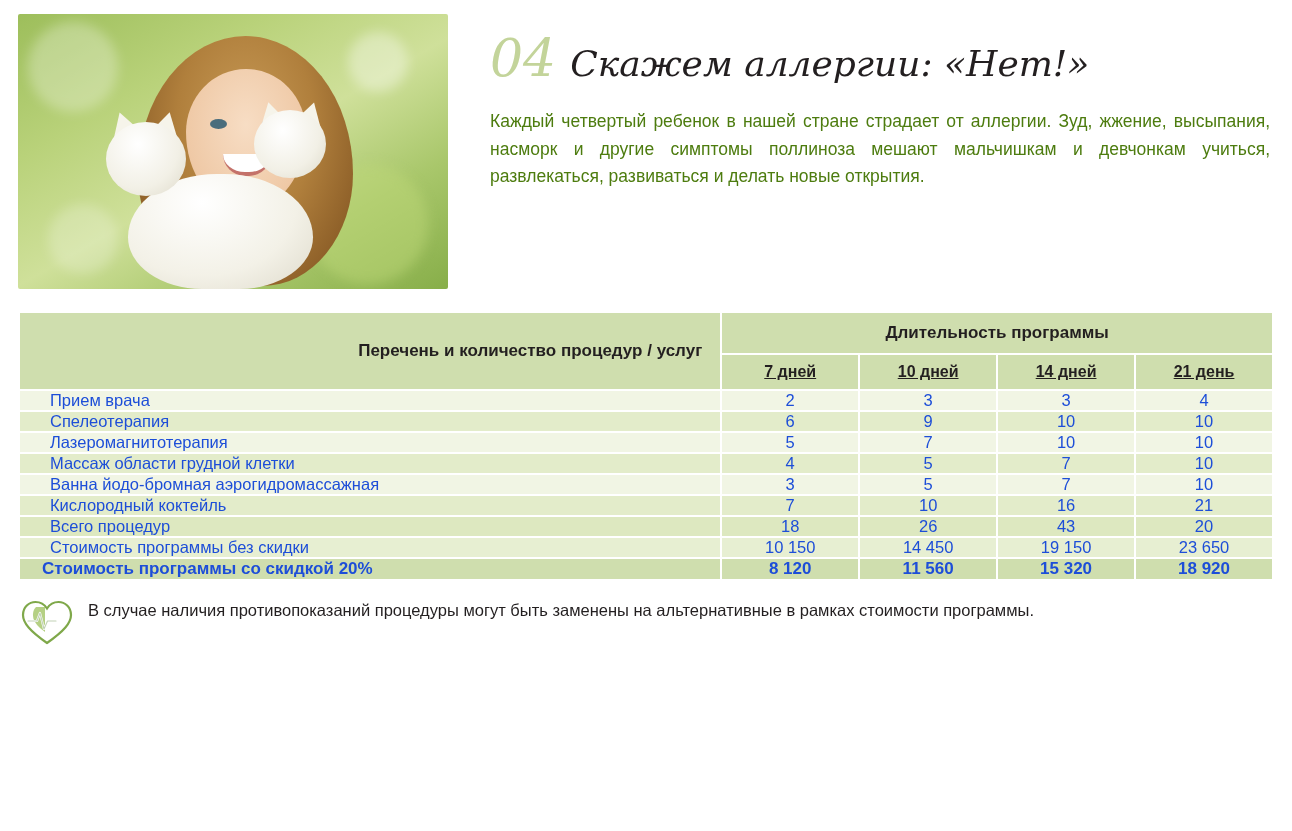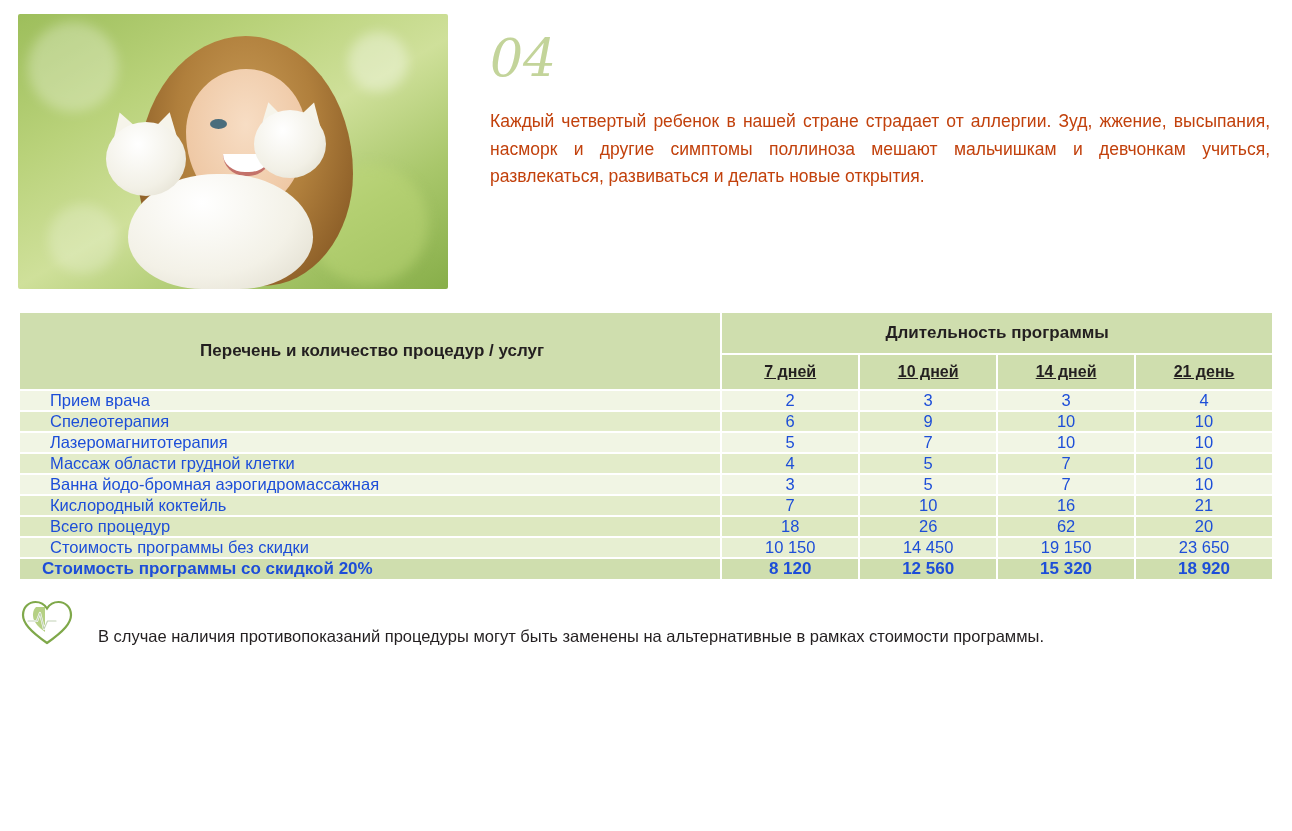--- a/index.html
+++ b/index.html
@@ -128,21 +128,21 @@
     font-size: 36px;
     line-height: 1.05;
     color: #231f20;
     font-weight: 400;
   }
   .para {
     margin-top: 24px;
     font-size: 17.5px;
     line-height: 1.58;
     text-align: justify;
-    color: #c2410c;
+    color: #4d7c0f;
   }
   .para.second { margin-top: 22px; }
   .para b { font-weight: bold; letter-spacing: 0.2px; }
 
   
   .table-wrap {
     margin: 22px 18px 0 18px;
   }
   table {
     width: 100%;
@@ -152,21 +152,21 @@
   }
   thead th {
     background: #cfdeae;
     color: #231f20;
     font-weight: bold;
     border: 2px solid #ffffff;
     padding: 10px 18px;
     text-align: center;
   }
   th.first-col {
-    text-align: center;
+    text-align: right;
     padding-left: 22px;
     width: 56%;
     font-size: 17px;
   }
   th.dur { font-size: 17px; }
   th.sub { font-size: 16px; padding: 8px 4px; text-decoration: underline; }
   tbody td {
     border: 2px solid #ffffff;
     padding: 0 6px;
     text-align: center;
@@ -184,22 +184,22 @@
   tr.final td {
     background: #cfdeae;
     font-weight: bold;
     font-size: 17px;
   }
   tr.final td.name { padding-left: 22px; }
 
   
   .note {
     display: flex;
-    align-items: flex-end;
-    gap: 24px;
+    align-items: flex-start;
+    gap: 14px;
     margin: 18px 18px 0 20px;
   }
   .heart-icon { flex: 0 0 54px; height: 48px; }
   .note-text {
     font-size: 16.5px;
     color: #231f20;
     line-height: 1.35;
   }
 </style>
 </head>
@@ -224,20 +224,21 @@
       <div class="ear e2"></div>
       <div class="ear e3"></div>
       <div class="ear e4"></div>
       <div class="kitten k1"></div>
       <div class="kitten k2"></div>
     </div>
 
     <div class="head">
       <div class="title-row">
         <span class="num">04</span>
+        <span class="title">Скажем аллергии: «Нет!»</span>
       </div>
 
       <p class="para">Каждый четвертый ребенок в нашей стране страдает от аллергии. Зуд, жжение, высыпания, насморк и другие симптомы поллиноза мешают мальчишкам и девчонкам учиться, развлекаться, развиваться и делать новые открытия.</p>
 
     </div>
   </div>
 
   <div class="table-wrap">
     <table>
       <thead>
@@ -292,34 +293,34 @@
           <td class="name">Кислородный коктейль</td>
           <td>7</td>
           <td>10</td>
           <td>16</td>
           <td>21</td>
         </tr>
         <tr class="total">
           <td class="name">Всего процедур</td>
           <td>18</td>
           <td>26</td>
-          <td>62</td>
+          <td>43</td>
           <td>20</td>
         </tr>
         <tr class="price">
           <td class="name">Стоимость программы без скидки</td>
           <td>10 150</td>
           <td>14 450</td>
           <td>19 150</td>
           <td>23 650</td>
         </tr>
         <tr class="final">
           <td class="name">Стоимость программы со скидкой 20%</td>
           <td>8 120</td>
-          <td>12 560</td>
+          <td>11 560</td>
           <td>15 320</td>
           <td>18 920</td>
         </tr>
       </tbody>
     </table>
   </div>
 
   <div class="note">
     <span class="heart-icon">
       <svg width="54" height="48" viewBox="0 0 54 48">

